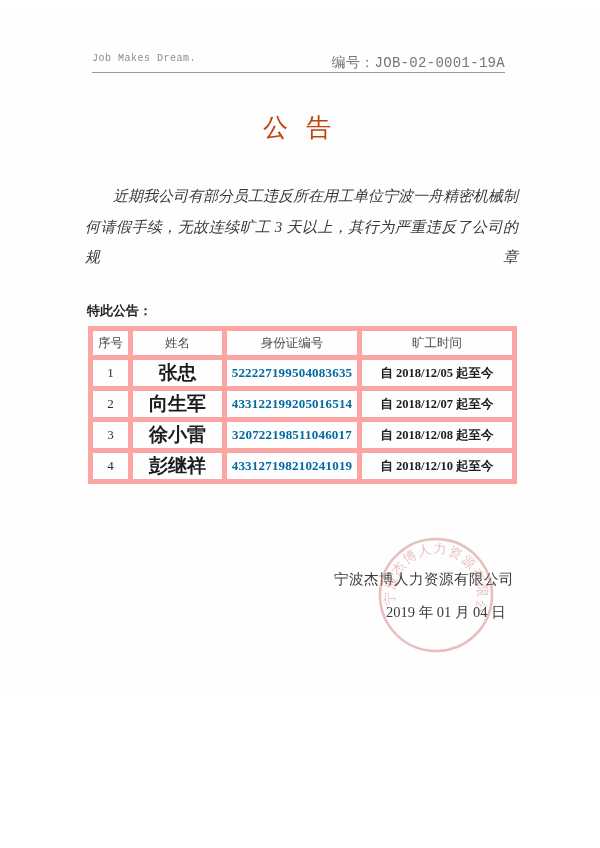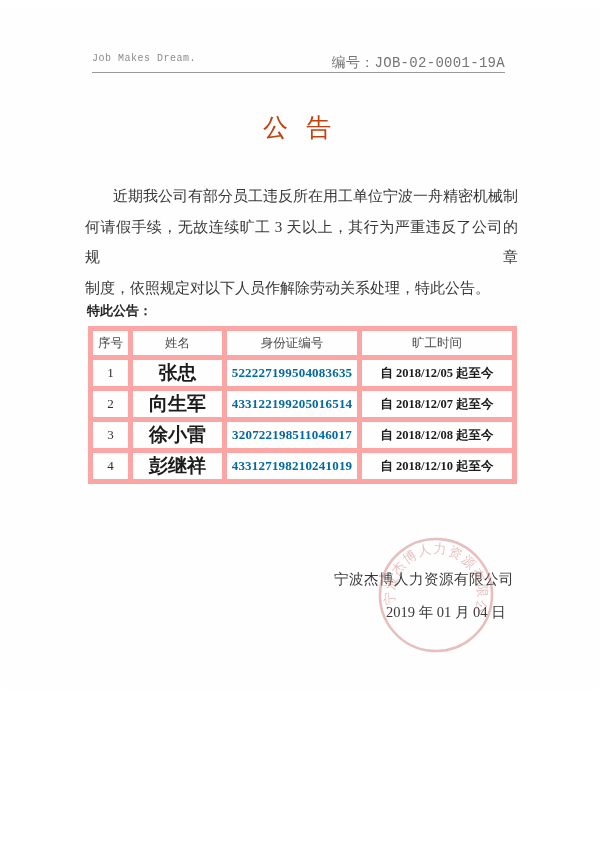--- a/index.html
+++ b/index.html
@@ -56,21 +56,21 @@
 
   
   .body-para {
     position: absolute;
     left: 85px; top: 173px;
     width: 433px;
     font-size: 15px;
     line-height: 30.5px;
     color: #383838;
   }
-  .para-line { text-align: justify; text-align-last: justify; white-space: normal; }
+  .para-line { text-align: justify; text-align-last: justify; white-space: normal; font-style: italic; }
   .para-line.first { text-indent: 28px; }
   .para-line.last { text-align-last: left; }
 
   .list-label {
     position: absolute;
     left: 87px; top: 294px;
     font-family: "Liberation Sans", "DejaVu Sans", sans-serif;
     font-size: 13px;
     font-weight: 700;
     color: #232323;
@@ -141,21 +141,20 @@
 
   <div class="hdr-slogan">Job Makes Dream.</div>
   <div class="hdr-docno">编号：JOB-02-0001-19A</div>
   <div class="hdr-rule"></div>
 
   <div class="doc-title">公 告</div>
 
   <div class="body-para">
     <div class="para-line first">近期我公司有部分员工违反所在用工单位宁波一舟精密机械制</div>
     <div class="para-line">何请假手续，无故连续旷工 3 天以上，其行为严重违反了公司的规章</div>
-    <div class="para-line last">制度，依照规定对以下人员作解除劳动关系处理，特此公告。</div>
   </div>
 
   <div class="list-label">特此公告：</div>
 
   <table class="roster">
     <colgroup>
       <col style="width:40px">
         <col style="width:94px">
         <col style="width:135px">
         <col style="width:155px">

